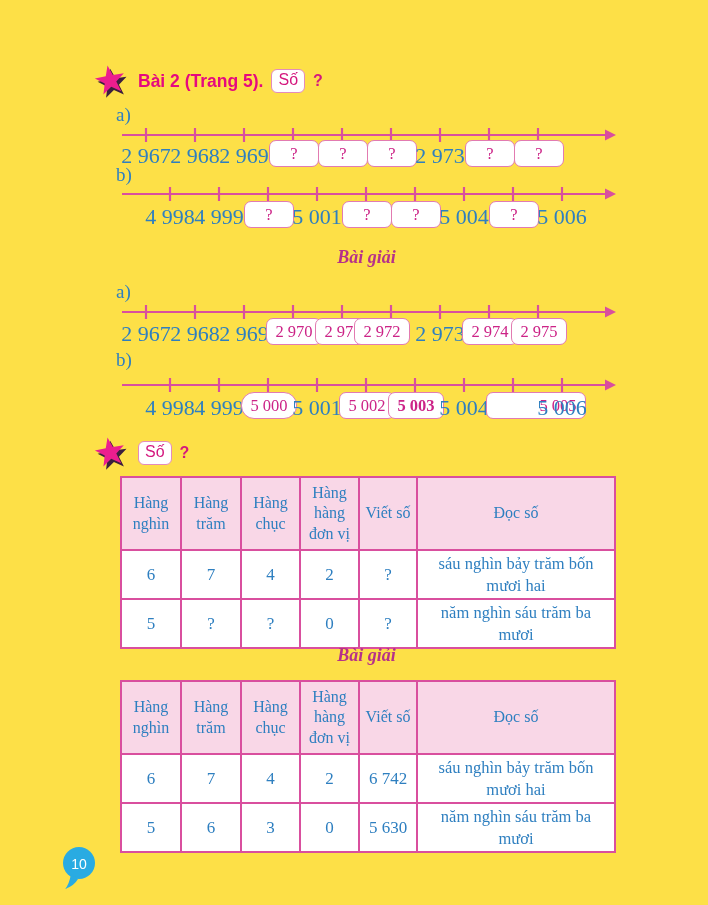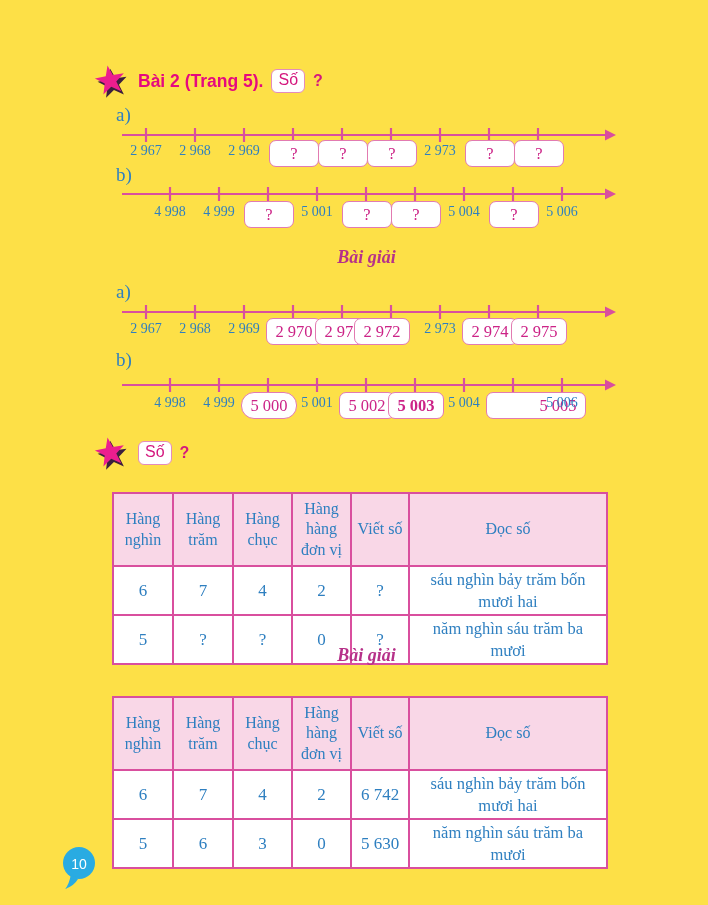--- a/index.html
+++ b/index.html
@@ -15,33 +15,33 @@
   .q-mark{font-family:"Liberation Sans",sans-serif;font-size:16px;font-weight:600;color:#d4177e;}
 
   
   .part-label{position:absolute;font-size:19px;color:#2e7fc0;}
 
   
   .numberline{position:absolute;left:0;top:0;width:640px;height:20px;}
   .nl-main,.nl-tick{stroke:#d94f9e;stroke-width:2.2;}
   .nl-arrow{fill:#d94f9e;}
   .nl-row{position:absolute;left:0;width:708px;height:27px;}
-  .nl-label{position:absolute;top:3px;width:60px;text-align:center;font-size:14px;color:#2e7fc0;white-space:nowrap;}
+  .nl-label{position:absolute;top:3px;width:60px;text-align:center;font-size:22px;color:#2e7fc0;white-space:nowrap;}
   .nl-box{position:absolute;top:0;height:25px;border:1.6px solid #e27bb1;border-radius:7px;
           display:flex;align-items:center;justify-content:center;background:#fff;
           font-size:16.5px;color:#cc2387;white-space:nowrap;}
   .nl-box.qbox{width:48px;}
   .nl-box.numbox{width:54px;}
 
   
   .solution-heading{position:absolute;left:120px;width:493px;text-align:center;
                     font-size:18px;font-weight:bold;font-style:italic;color:#b63189;}
 
   
-  table.place-table{position:absolute;left:112px;width:494px;border-collapse:collapse;table-layout:fixed;margin-top:16px;}
+  table.place-table{position:absolute;left:120px;width:494px;border-collapse:collapse;table-layout:fixed;}
   table.place-table th,table.place-table td{border:2px solid #d94f9e;}
   table.place-table thead th{background:#f9d7e7;font-weight:normal;font-size:16px;color:#2e7fc0;
                              line-height:1.28;padding:5px 2px;text-align:center;vertical-align:middle;}
   table.place-table tbody td{background:#ffffff;font-size:17px;color:#2e7fc0;text-align:center;
                              vertical-align:middle;height:41px;padding:2px 6px;line-height:1.3;}
   table.place-table tbody td.read-cell{font-size:16.5px;}
 
   
   .page-bubble{position:absolute;left:60px;top:846px;width:38px;height:48px;}
 </style>

